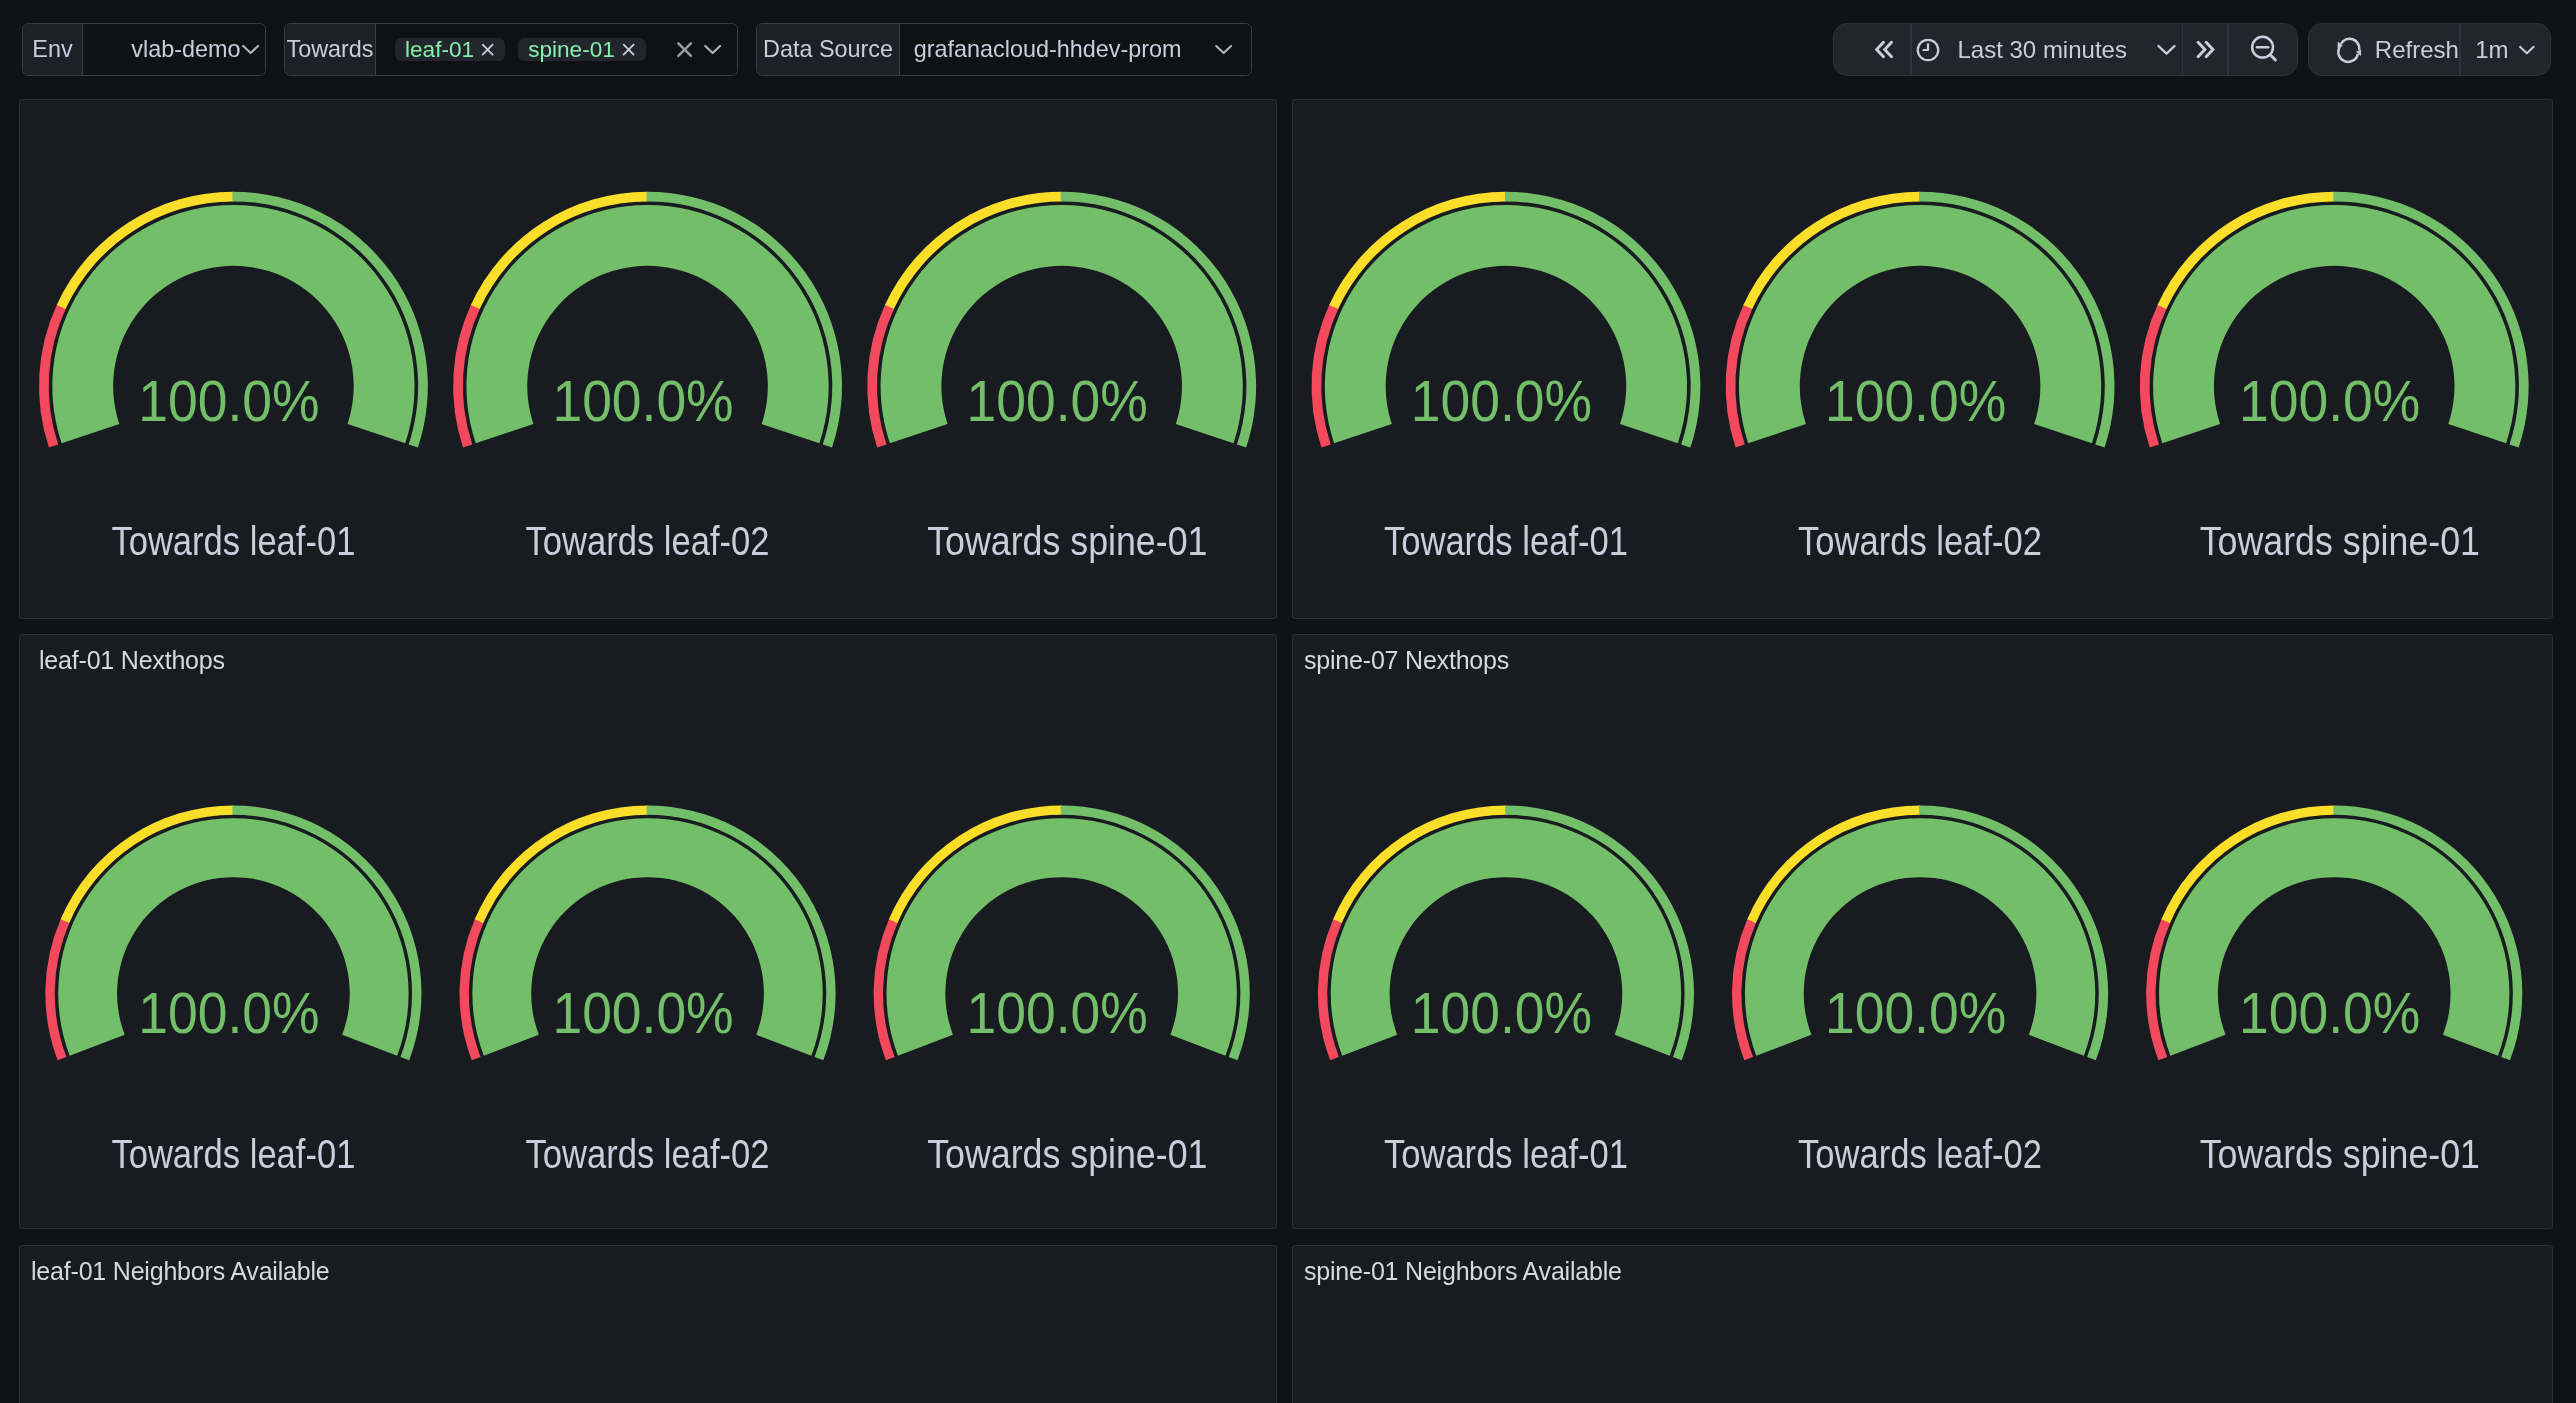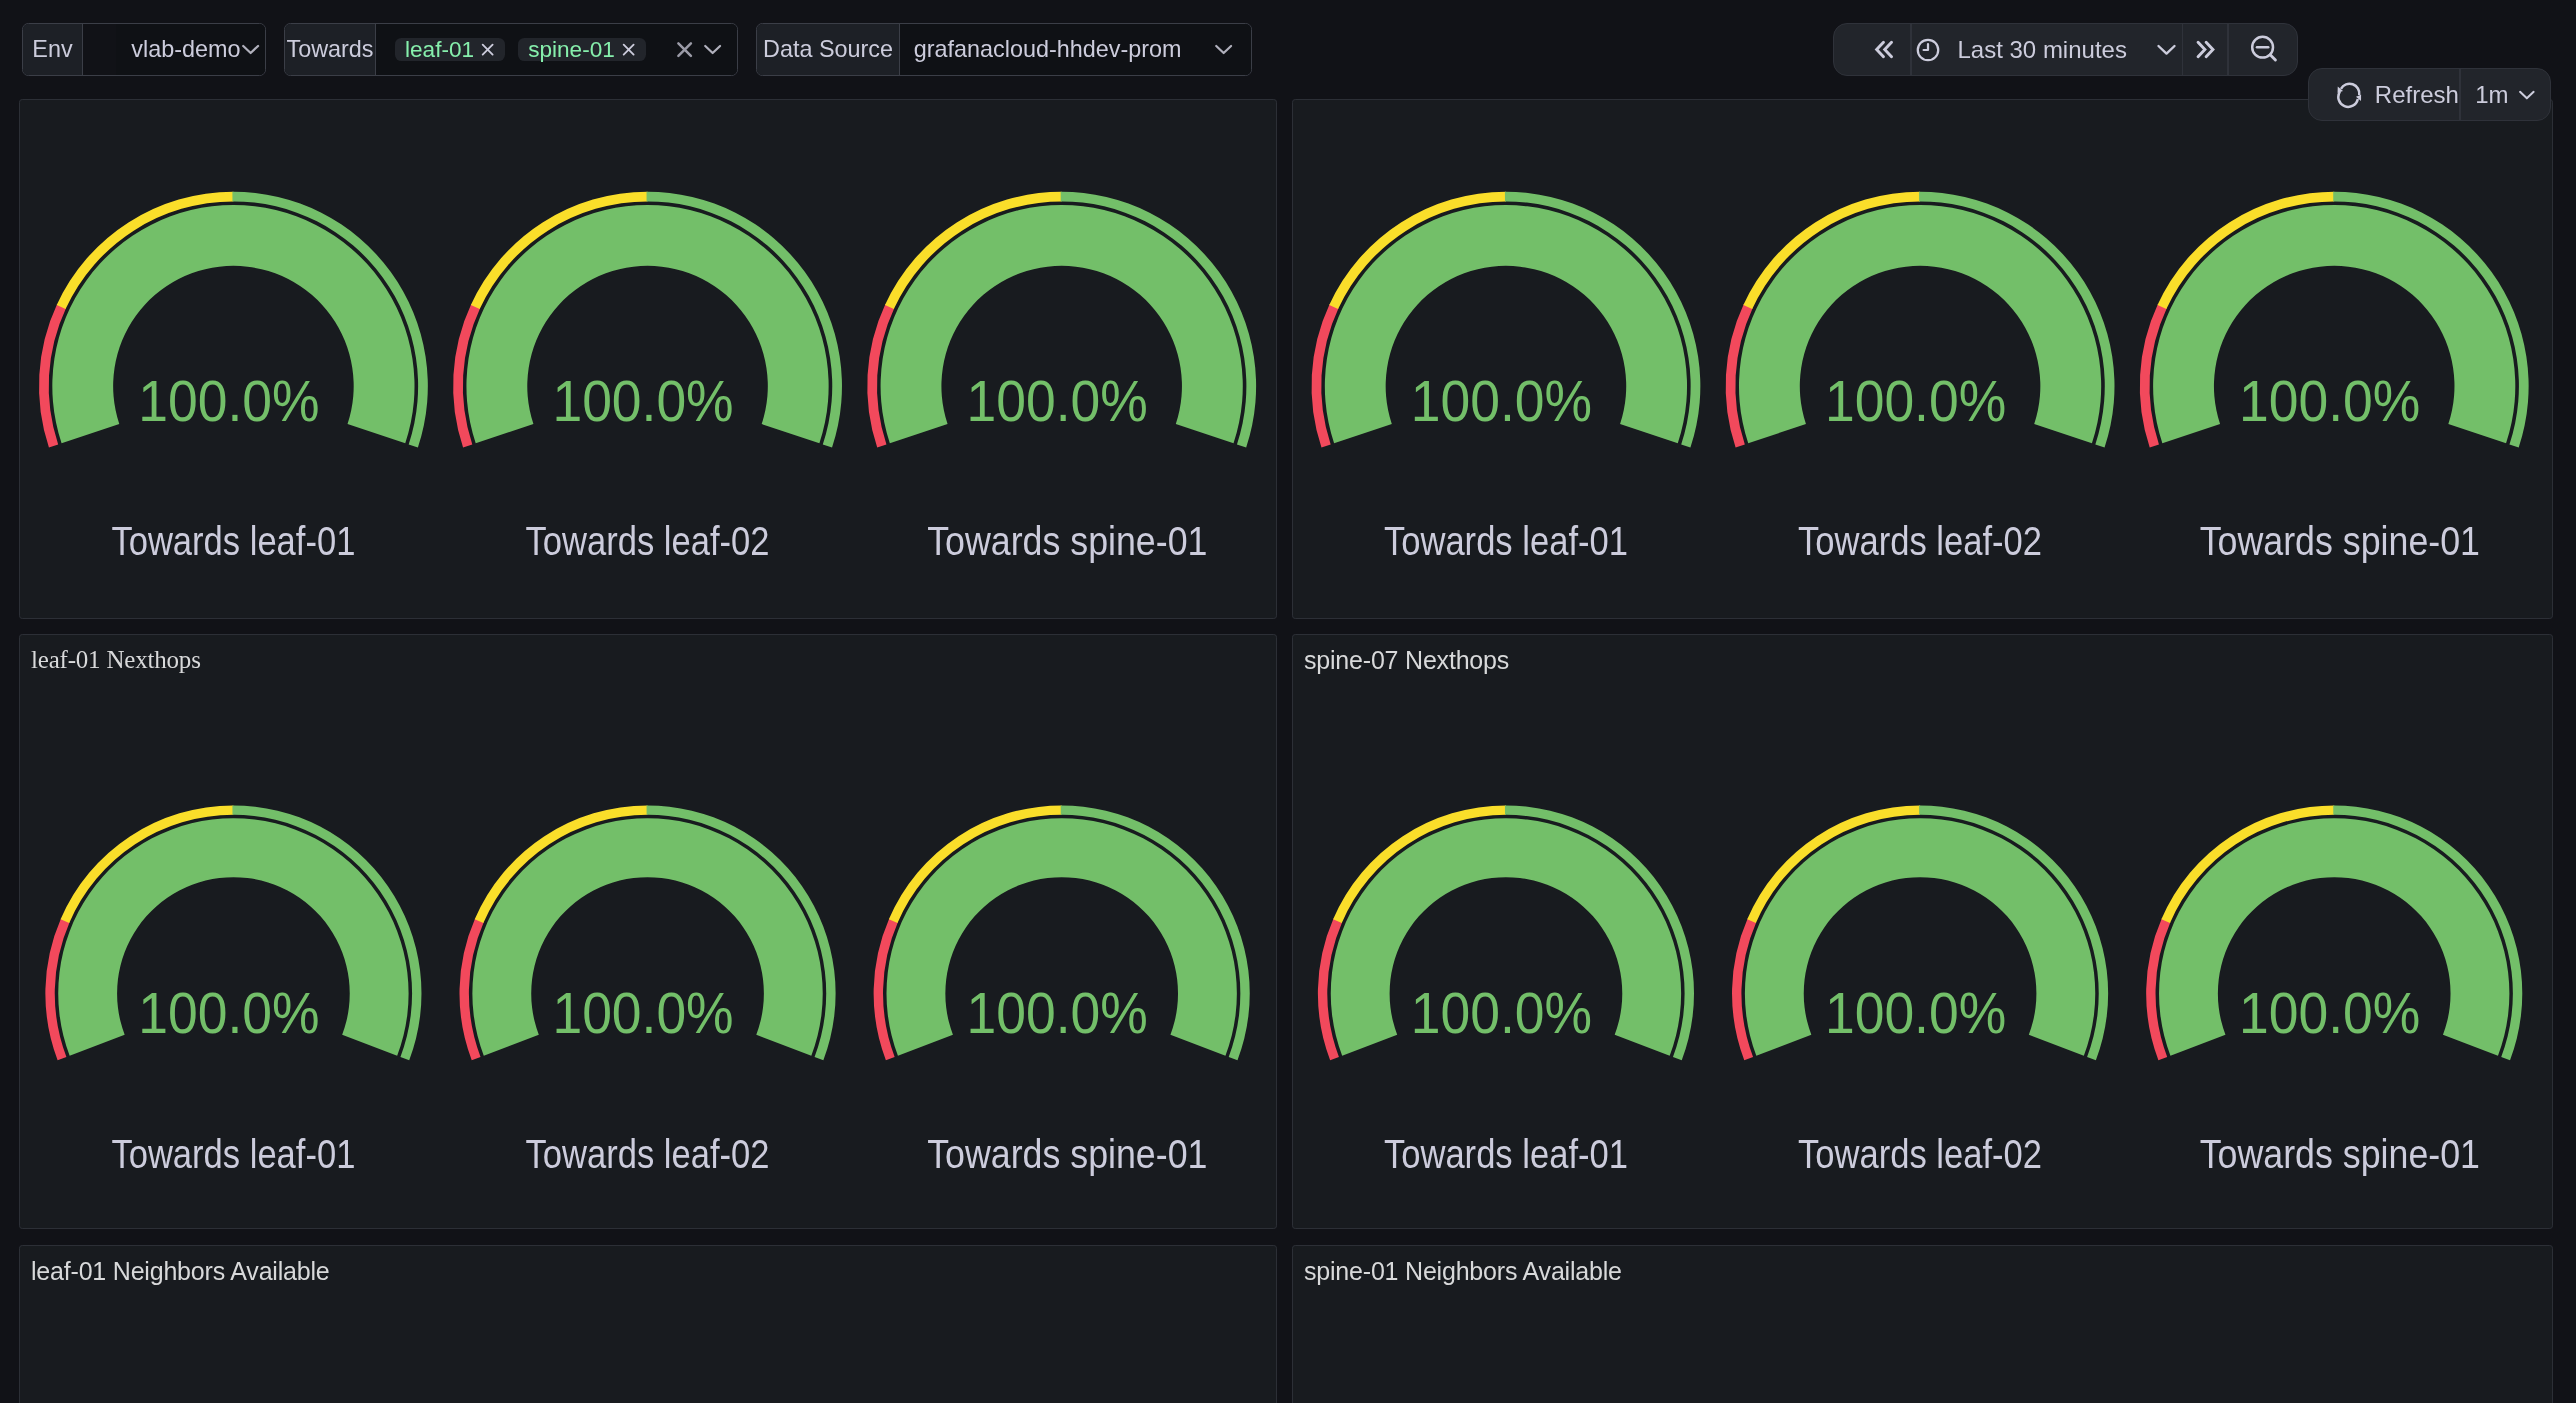--- a/index.html
+++ b/index.html
@@ -20,21 +20,21 @@
 </style></head>
 <body>
 
 <div class="panel" style="left:19.3px;top:99px;width:1258px;height:520px;"></div>
 <div class="panel" style="left:1292px;top:99px;width:1261px;height:520px;"></div>
 <div class="panel" style="left:19.3px;top:634px;width:1258px;height:595px;"></div>
 <div class="panel" style="left:1292px;top:634px;width:1261px;height:595px;"></div>
 <div class="panel" style="left:19.3px;top:1245px;width:1258px;height:451px;"></div>
 <div class="panel" style="left:1292px;top:1245px;width:1261px;height:451px;"></div>
 
-<div class="ptitle" style="left:31px;top:646px;font-family:Liberation Serif, serif;">leaf-01 Nexthops</div>
+<div class="ptitle" style="left:39px;top:646px;">leaf-01 Nexthops</div>
 <div class="ptitle" style="left:1304px;top:646px;">spine-07 Nexthops</div>
 <div class="ptitle" style="left:31px;top:1257px;">leaf-01 Neighbors Available</div>
 <div class="ptitle" style="left:1304px;top:1257px;">spine-01 Neighbors Available</div>
 
 <div class="grp" style="left:22px;width:244px;gap:33px;">
   <div class="cell lab" style="width:60px;">Env</div>
   <div class="cell val" style="flex:1;justify-content:space-between;padding:0 17.7px 0 15.3px;">vlab-demo <svg width="19.3" height="11.3" viewBox="0 0 26 15" fill="none">
         <path d="M3 2.5 L13 12 L23 2.5" stroke="#b0b0bc" stroke-width="3" stroke-linecap="round" stroke-linejoin="round"></path>
       </svg></div>
 </div>
@@ -92,21 +92,21 @@
   <div class="sep"></div>
   <div class="cell" style="width:68px;">
       <svg width="32" height="32" viewBox="0 0 40 40" fill="none">
         <circle cx="19.5" cy="16.5" r="13" stroke="#ccccdc" stroke-width="3.1"></circle>
         <path d="M12.5 16.5 L26.5 16.5" stroke="#ccccdc" stroke-width="3.2" stroke-linecap="round"></path>
         <path d="M29 26 L35.5 32.5" stroke="#ccccdc" stroke-width="3.6" stroke-linecap="round"></path>
       </svg>
     </div>
 </div>
 
-<div class="bgrp" style="left:2308px;width:243px;margin-top:45px;">
+<div class="bgrp" style="left:2308px;width:243px;">
   <div class="cell" style="flex:1;gap:11.3px;"><svg width="29" height="29" viewBox="0 0 36 36" fill="none">
         <path d="M7.4 10.9 A12.2 12.2 0 0 1 30.1 18.7" stroke="#ccccdc" stroke-width="3.1" stroke-linecap="butt"></path>
         <path d="M3.2 16.0 L9.9 13.6 L3.4 8.2 Z" fill="#ccccdc"></path>
         <path d="M28.3 23.5 A12.2 12.2 0 1 1 6.1 14.5" stroke="#ccccdc" stroke-width="3.1" stroke-linecap="butt"></path>
         <path d="M32.4 18.2 L26.0 20.9 L32.3 26.2 Z" fill="#ccccdc"></path>
       </svg> Refresh</div>
   <div class="sep"></div>
   <div class="cell" style="width:89px;gap:9.7px;">1m <svg width="17.7" height="10.5" viewBox="0 0 26 15" fill="none">
         <path d="M3 2.5 L13 12 L23 2.5" stroke="#ccccdc" stroke-width="3" stroke-linecap="round" stroke-linejoin="round"></path>
       </svg></div>

